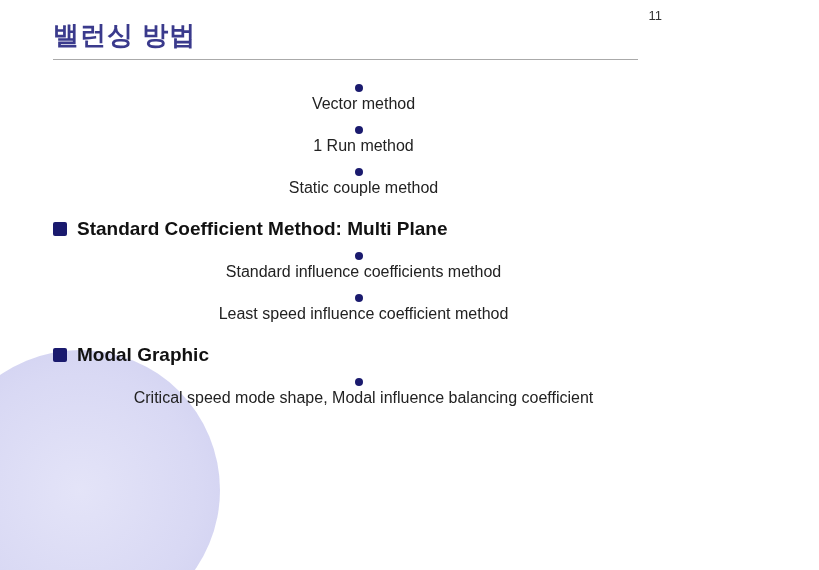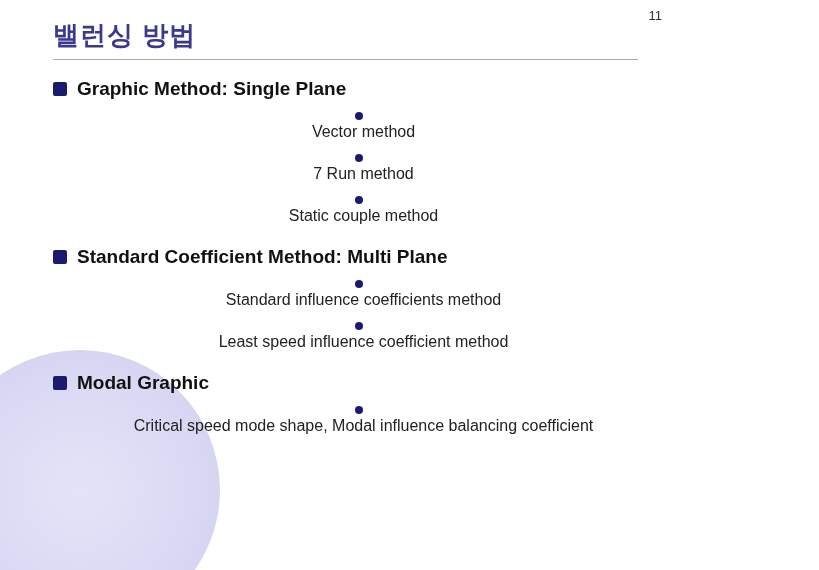--- a/index.html
+++ b/index.html
@@ -126,32 +126,28 @@
 <div class="slide-container">
   <div class="bg-circle"></div>
 
   <span class="page-number">11</span>
 
   <div class="slide-content">
     <div class="slide-title">밸런싱 방법</div>
     <hr class="title-underline">
 
     <div class="main-section">
-      <div class="main-bullet-row">
-        <div class="main-bullet-icon"></div>
-        <span class="main-bullet-text">Graphic Method: Single Plane</span>
-      </div>
       <div class="sub-bullets">
         <div class="sub-bullet-row">
           <div class="sub-bullet-dot"></div>
           <span class="sub-bullet-text">Vector method</span>
         </div>
         <div class="sub-bullet-row">
           <div class="sub-bullet-dot"></div>
-          <span class="sub-bullet-text">7 Run method</span>
+          <span class="sub-bullet-text">1 Run method</span>
         </div>
         <div class="sub-bullet-row">
           <div class="sub-bullet-dot"></div>
           <span class="sub-bullet-text">Static couple method</span>
         </div>
       </div>
     </div>
 
     <div class="main-section">
       <div class="main-bullet-row">

